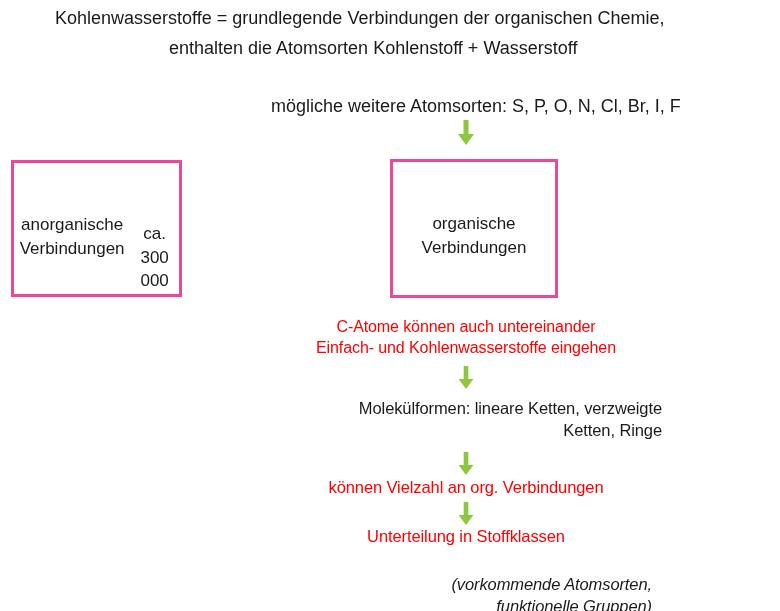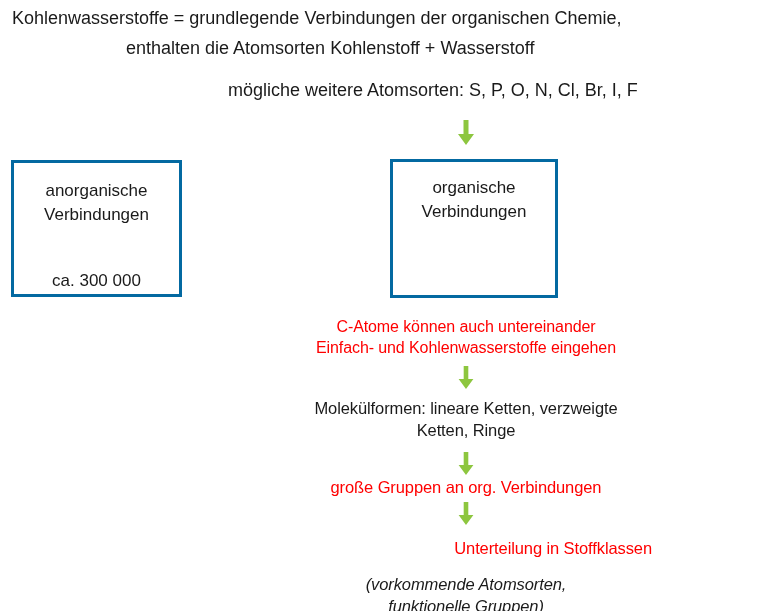--- a/index.html
+++ b/index.html
@@ -22,43 +22,44 @@
   }
 
   
   .txt {
     position: absolute;
     text-align: center;
     line-height: 1.32;
     white-space: pre-line;
     letter-spacing: -0.1px;
   }
-  .black { color: #1a1a1a; }
+  .black { color: #1a1a1a; text-align: right; }
   .red   { color: #ff0000; }
   .italic { font-style: italic; margin-top: 25px; }
 
   
   .header-line {
     position: absolute;
     font-size: 18px;
     color: #1a1a1a;
     white-space: nowrap;
+    margin-left: 43px;
   }
   #hdr-line1 { left: 12px;  top: 8px;  }
   #hdr-line2 { left: 126px; top: 38px; }
-  #hdr-line3 { left: 228px; top: 80px; }
+  #hdr-line3 { left: 228px; top: 96px; }
 
   
   .box {
     position: absolute;
-    border: 3px solid #0369a1;
+    border: 3px solid #ec4899;
     box-sizing: border-box;
     background: #ffffff;
     display: flex;
-    flex-direction: column;
+    flex-direction: row;
     align-items: center;
     justify-content: flex-start;
     text-align: center;
     font-size: 17px;
     color: #1a1a1a;
     line-height: 1.4;
   }
   #box-anorganisch {
     left: 11px;  top: 160px;
     width: 171px; height: 137px;
@@ -93,23 +94,22 @@
   }
   #flow-black-1 {
     left: 270px; top: 398px; width: 392px;
     font-size: 16.5px;
   }
   #flow-red-2 {
     left: 280px; top: 477px; width: 372px;
     font-size: 16.5px;
   }
   #flow-red-3 {
-    left: 280px; top: 538px; width: 372px;
+    left: 280px; top: 526px; width: 372px;
     font-size: 16.5px;
-    text-align: right;
   }
   #flow-black-2 {
     left: 280px; top: 549px; width: 372px;
     font-size: 16.5px;
   }
 </style>
 </head>
 <body>
 
 <div id="diagram">
@@ -148,21 +148,21 @@
 
   <div class="txt black" id="flow-black-1">Molekülformen: lineare Ketten, verzweigte
 Ketten, Ringe</div>
 
   <div class="arrow" id="arrow-mid2">
     <svg viewBox="0 0 22 26" xmlns="http://www.w3.org/2000/svg" aria-hidden="true">
       <polygon points="8.5,0 13.5,0 13.5,14 19,14 11,25 3,14 8.5,14" fill="#8dc63f"></polygon>
     </svg>
   </div>
 
-  <div class="txt red" id="flow-red-2">große Gruppen an org. Verbindungen</div>
+  <div class="txt red" id="flow-red-2">können Vielzahl an org. Verbindungen</div>
 
   <div class="arrow" id="arrow-mid3">
     <svg viewBox="0 0 22 26" xmlns="http://www.w3.org/2000/svg" aria-hidden="true">
       <polygon points="8.5,0 13.5,0 13.5,14 19,14 11,25 3,14 8.5,14" fill="#8dc63f"></polygon>
     </svg>
   </div>
 
   <div class="txt red" id="flow-red-3">Unterteilung in Stoffklassen</div>
 
   <div class="txt black italic" id="flow-black-2">(vorkommende Atomsorten,

